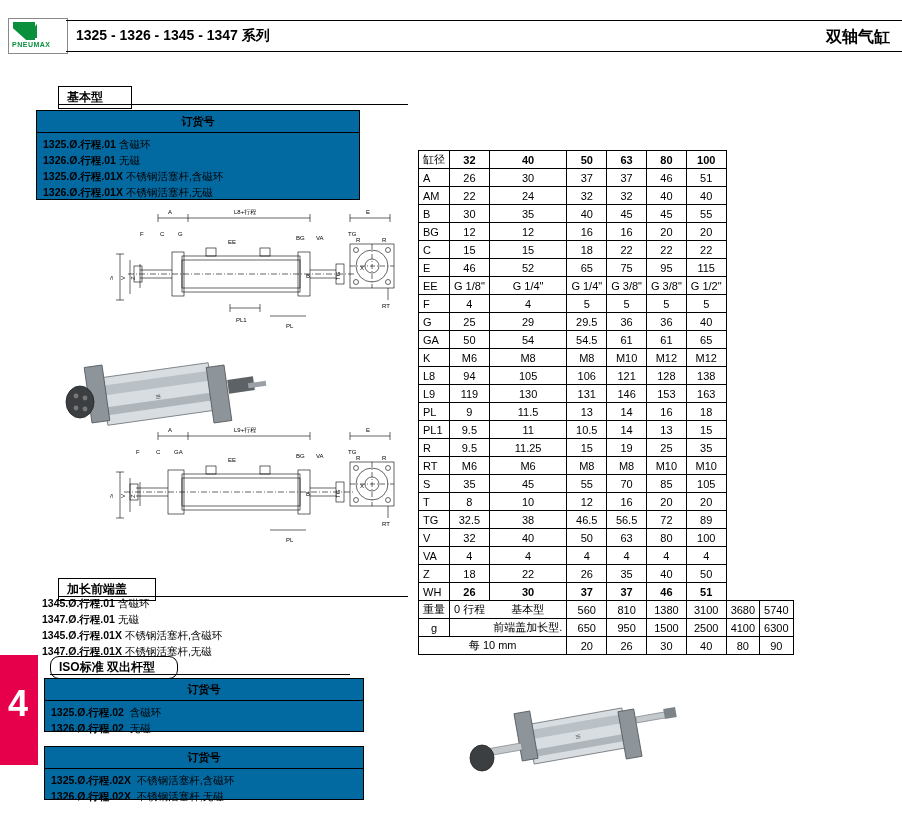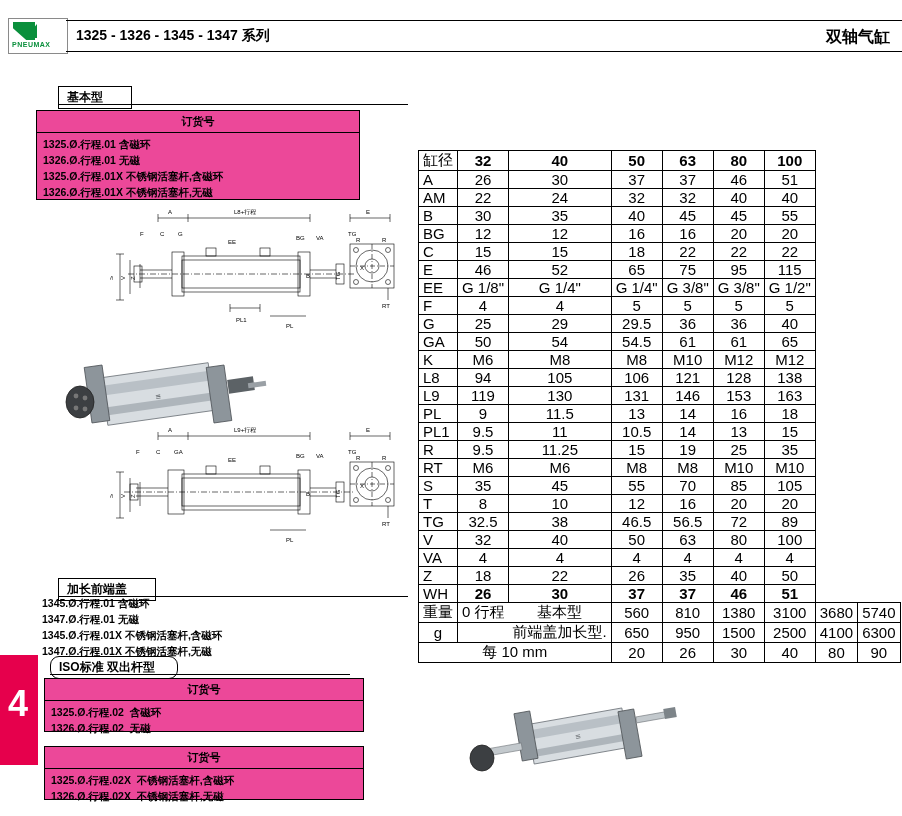--- a/index.html
+++ b/index.html
@@ -50,46 +50,46 @@
 
   
   .sec-title{
     position:absolute;border:1px solid #000;background:#fff;
     font-weight:bold;font-size:12px;padding:2px 8px;box-sizing:border-box;
   }
   .sec-underline{
     position:absolute;height:1px;background:#000;
   }
   .order-box{
-    position:absolute;border:1px solid #000;box-sizing:border-box;background:#ec4899;
+    position:absolute;border:1px solid #000;box-sizing:border-box;background:#0369a1;
   }
   .order-head{
     text-align:center;font-weight:bold;font-size:11px;
     padding:3px 0;border-bottom:1px solid #000;
   }
   .order-line{
     font-size:10.5px;font-weight:bold;padding:1px 6px;white-space:nowrap;
   }
-  .order-line .desc{font-weight:bold;}
+  .order-line .desc{font-weight:normal;}
 
   
   .draw{
     position:absolute;
   }
   .draw svg{display:block;}
 
   .photo{
     position:absolute;
   }
 
   
   .spec-table{
     position:absolute;left:418px;top:150px;
     border-collapse:collapse;
-    font-size:15px;
+    font-size:11px;
     border-radius:29px;
   }
   .spec-table td{
     border:1px solid #000;
     height:17px;
     padding:0 4px;
     text-align:center;
     white-space:nowrap;
   }
   .spec-table td.lbl{

